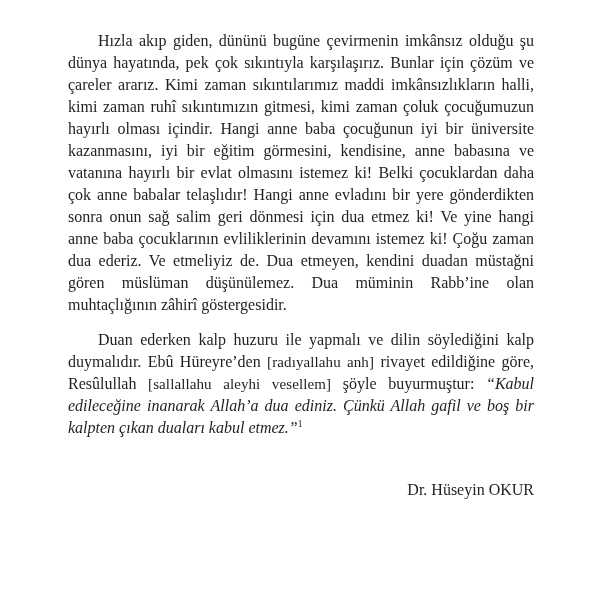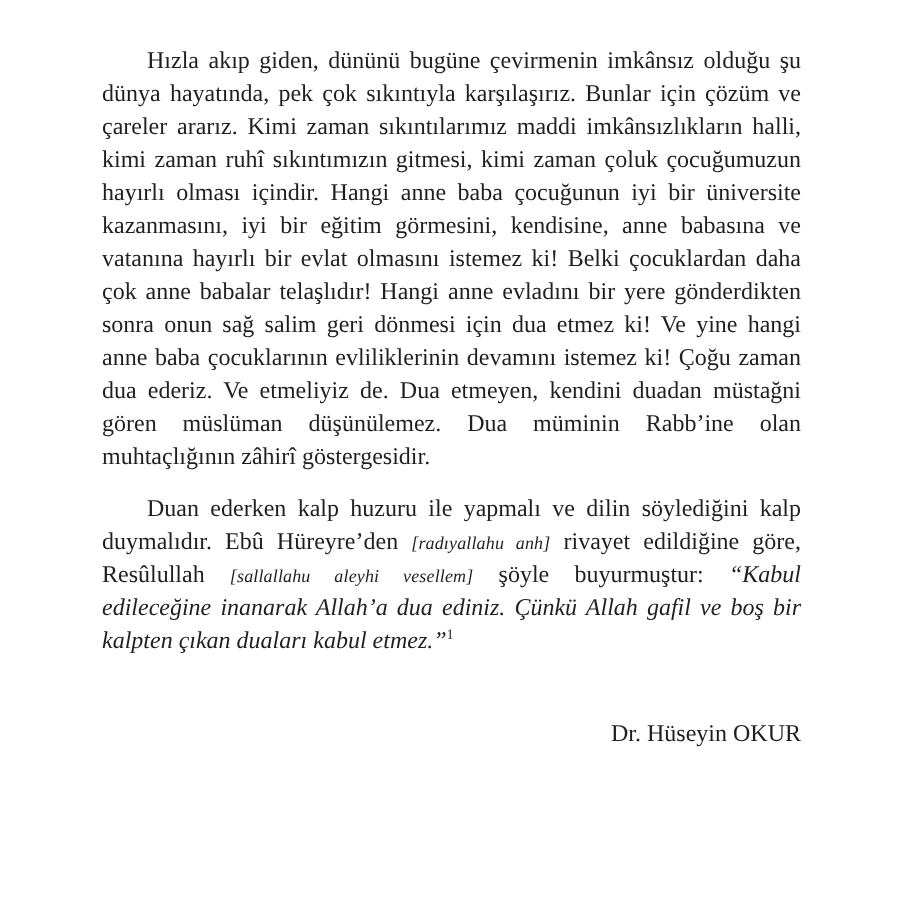--- a/index.html
+++ b/index.html
@@ -21,23 +21,22 @@
     overflow: hidden;
   }
   .para {
     margin: 0 0 13px 0;
     text-indent: 30px;
     text-align: justify;
     hyphens: auto;
     -webkit-hyphens: auto;
   }
   .bracket {
-    font-size: 12px;
+    font-size: 15px;
     letter-spacing: 0.1px;
-    font-style: italic;
   }
   .quote {
     font-style: italic;
   }
   sup.fnref {
     font-size: 9.5px;
     line-height: 0;
     vertical-align: super;
   }
   .signature {

